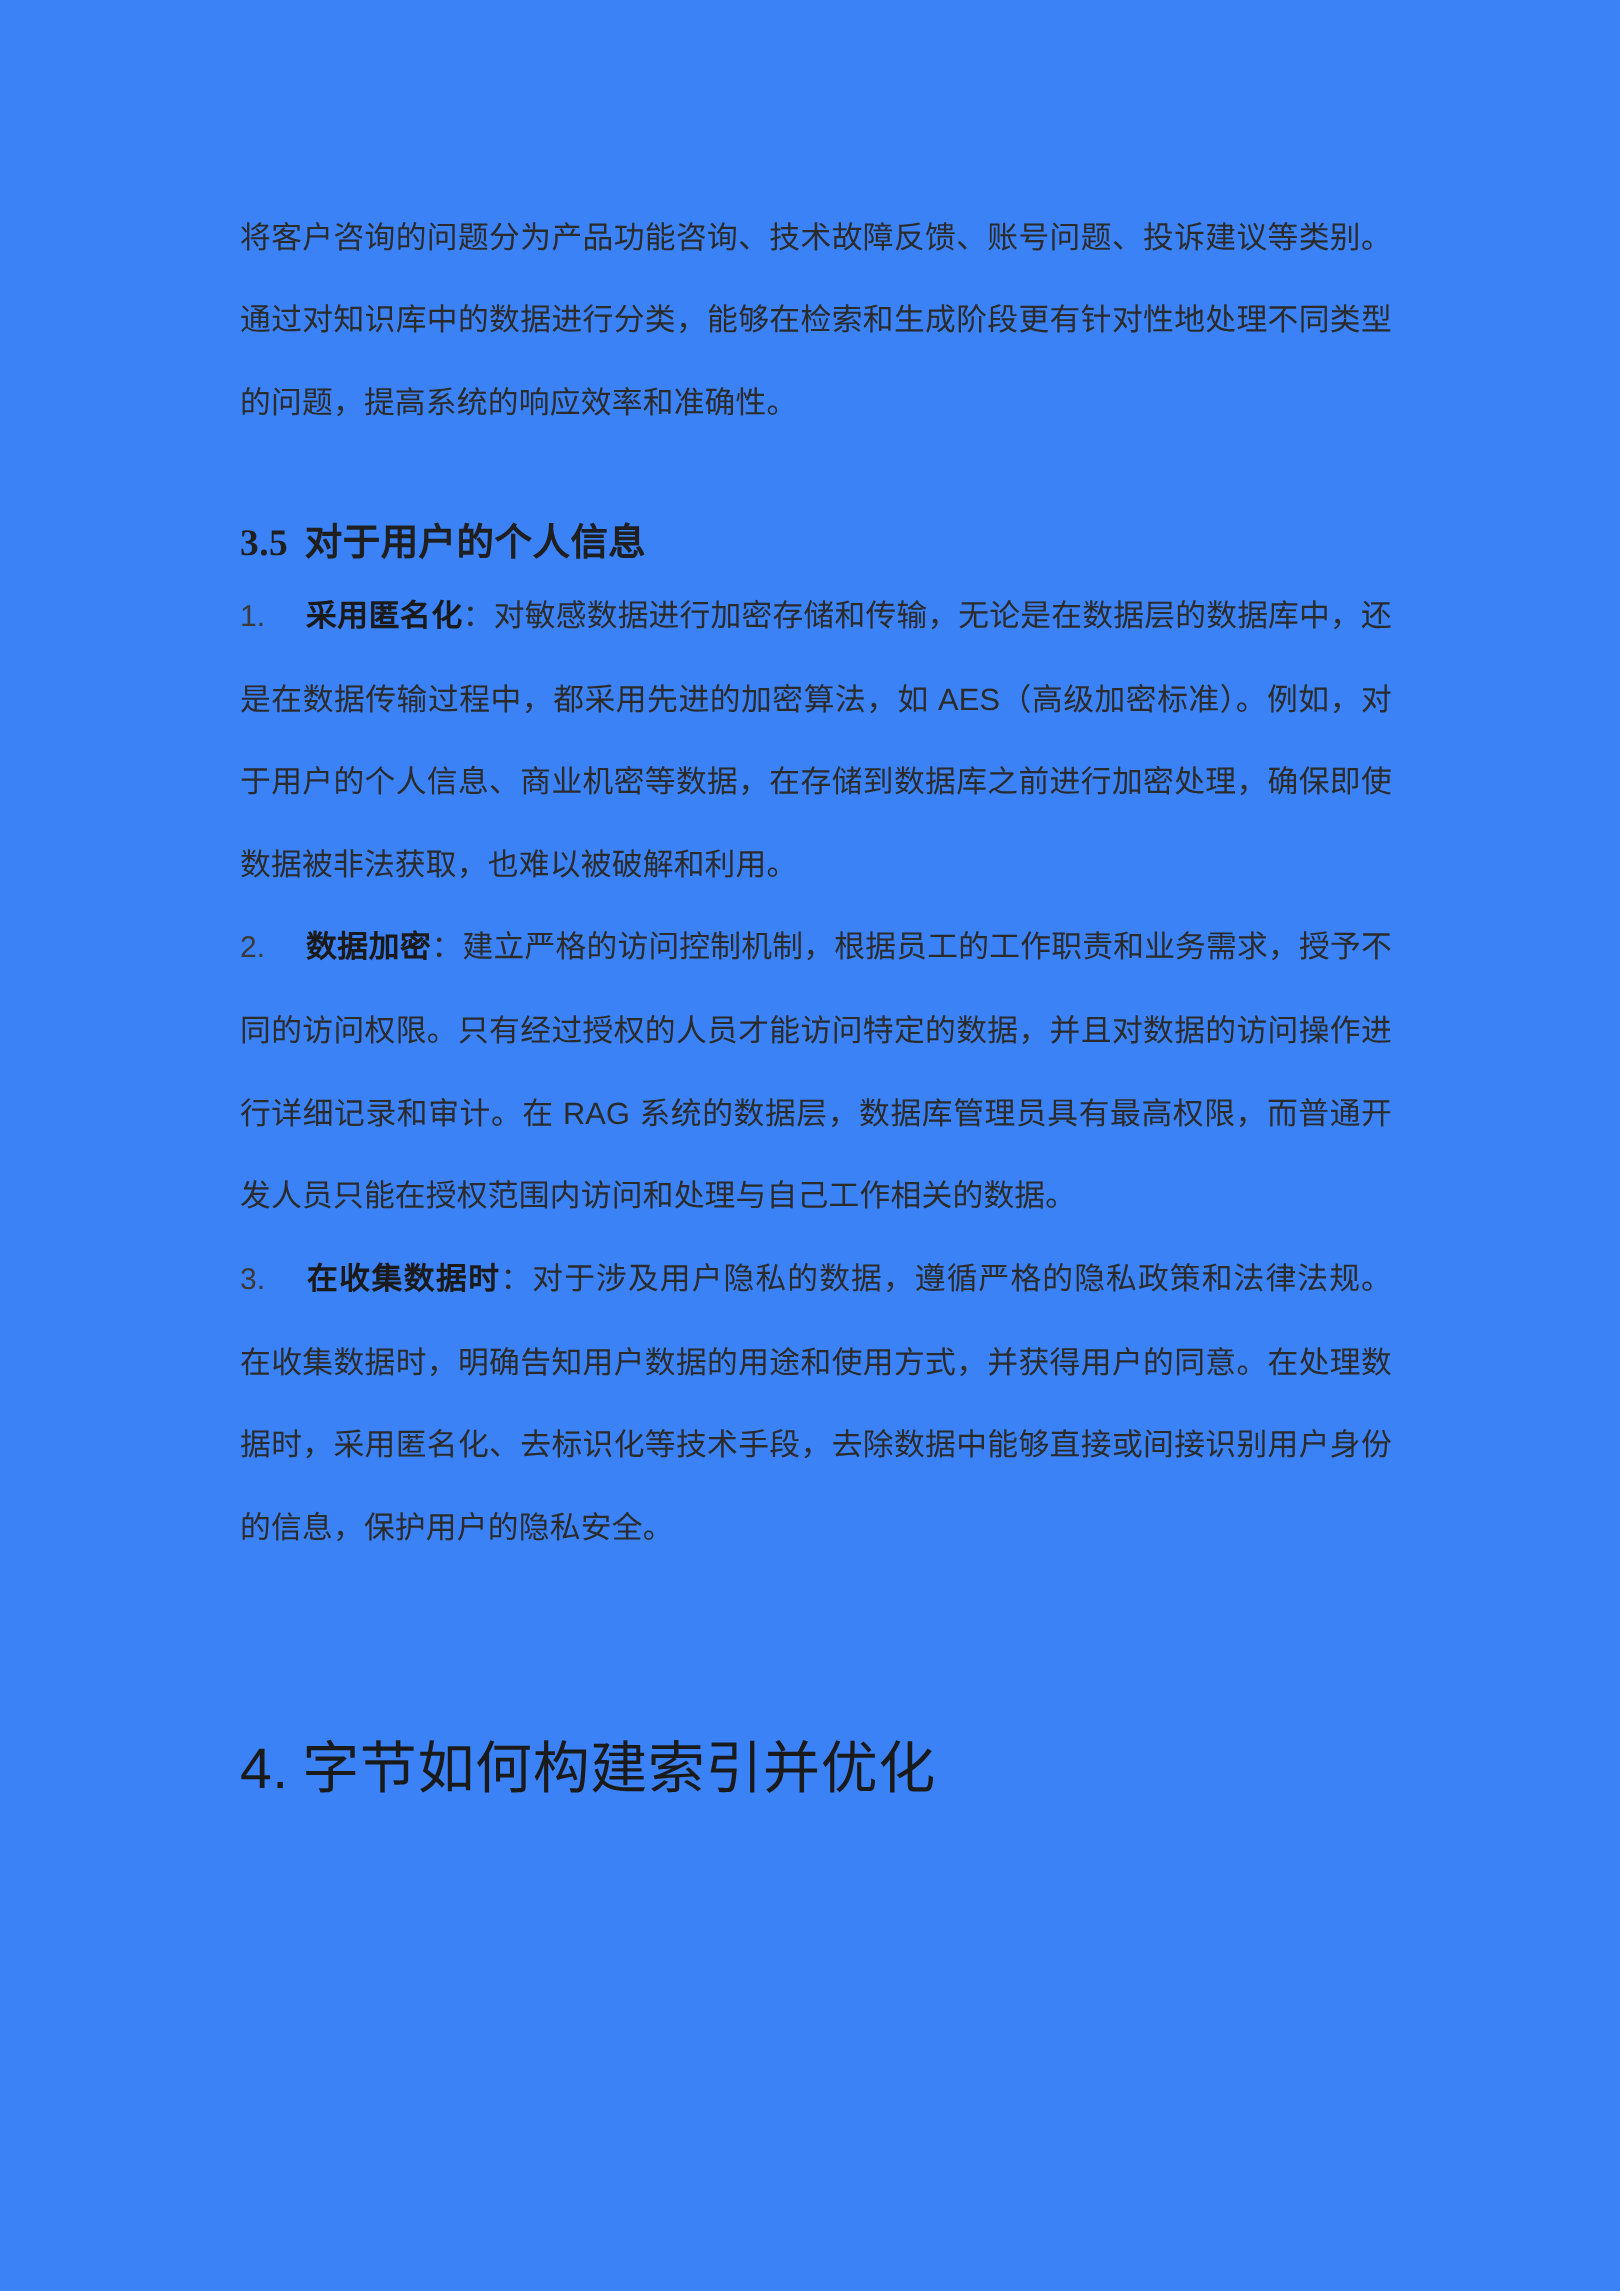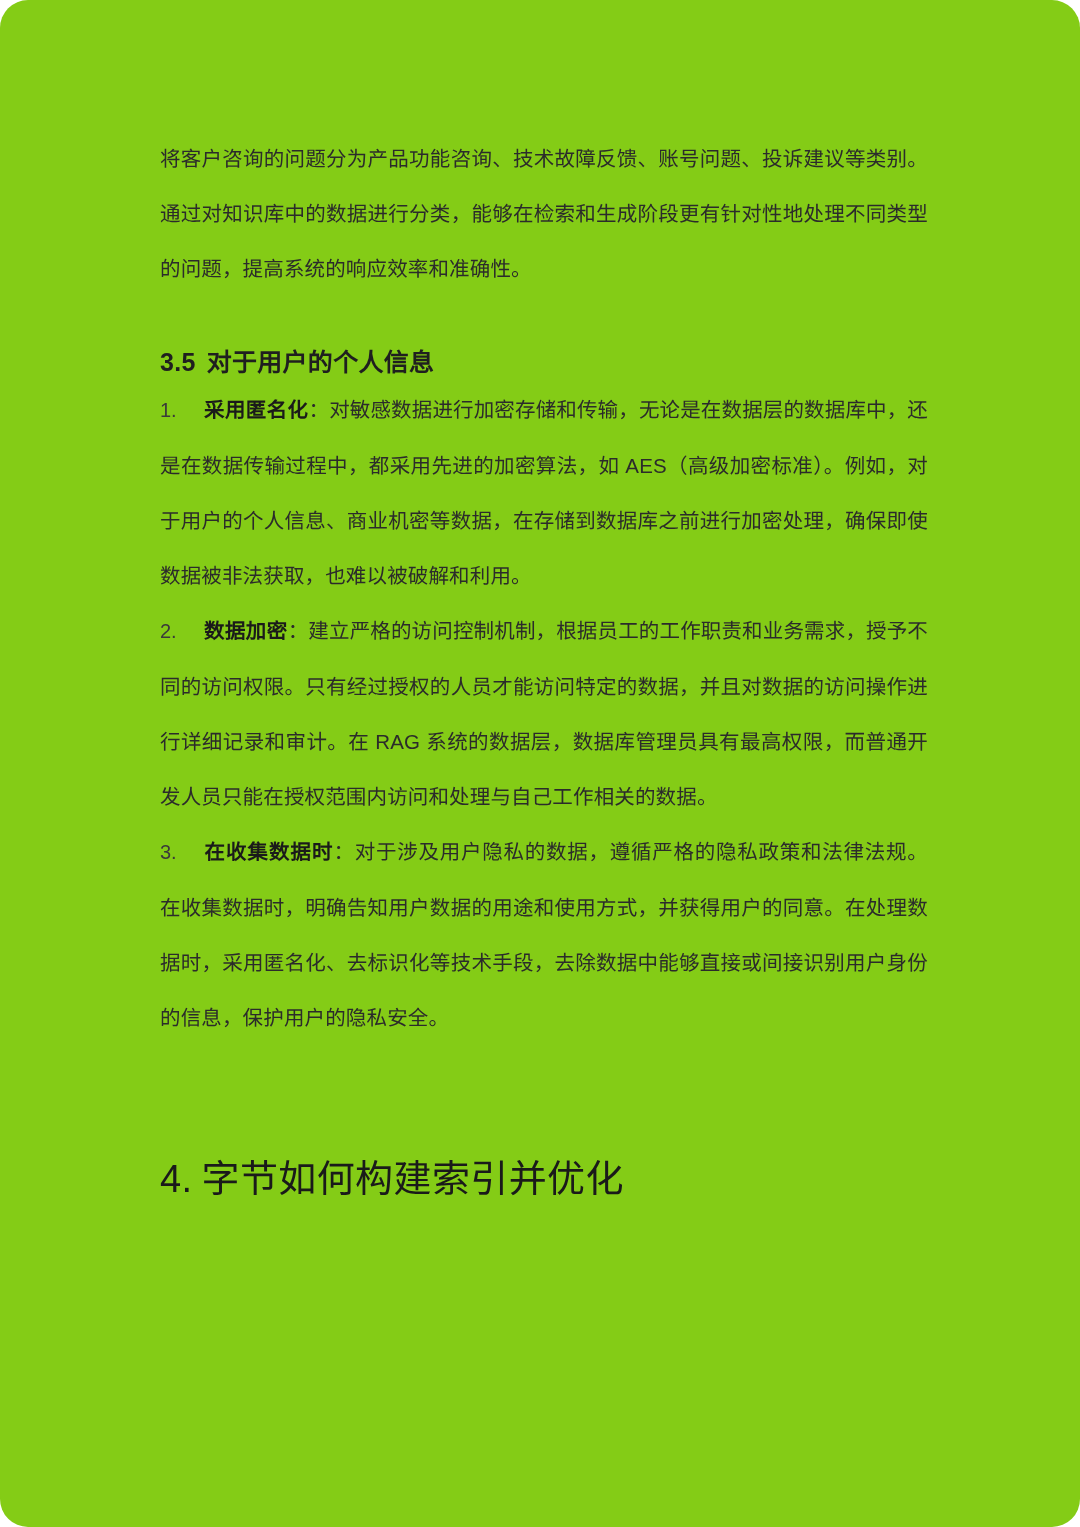--- a/index.html
+++ b/index.html
@@ -17,22 +17,21 @@
     color: #2b2b2b;
     -webkit-font-smoothing: antialiased;
   }
 
   .page {
     position: absolute;
     left: 0;
     top: 0;
     width: 1080px;
     height: 1527px;
-    background: #84cc16;
-    border-radius: 28px;
+    background: #3b82f6;
   }
 
   .content {
     position: absolute;
     left: 160px;
     top: 131px;
     width: 768px;
   }
 
   
@@ -55,20 +54,21 @@
     font-size: 25px;
     font-weight: bold;
     color: #1f1f1f;
     line-height: 40px;
     letter-spacing: 0.3px;
     margin: 0;
     padding-top: 46px;
   }
   .h-section .h-num {
     margin-right: 11px;
+    font-family: Liberation Serif, serif;
   }
 
   
   .olist {
     margin: 0;
     padding: 0;
     list-style: none;
   }
   .olist li {
     position: relative;

